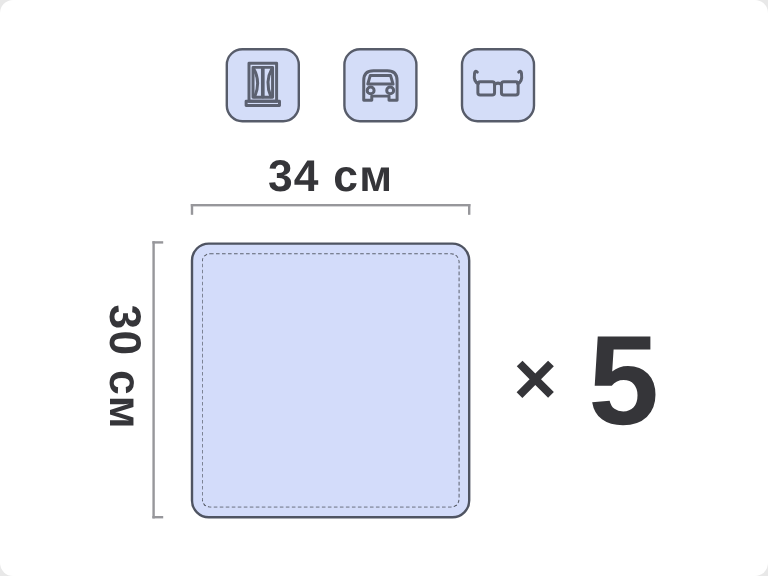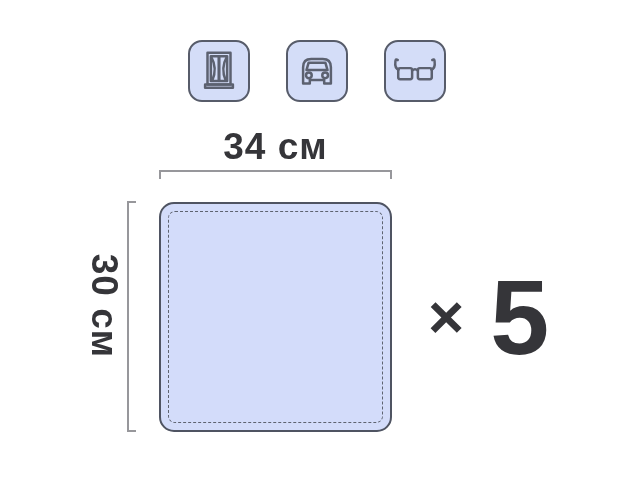--- a/index.html
+++ b/index.html
@@ -4,21 +4,21 @@
 <style>
   :root{
     --tile-fill:#d4ddf8; --tile-border:#575c6a; --icon-stroke:#5c6170;
     --cloth-fill:#d3dcfa; --cloth-border:#4f5462; --stitch:#5e6370;
     --bracket:#97979b; --text:#353539; --page-bg:#ffffff;
   }
   html,body{margin:0;padding:0;}
   body{font-family:"Liberation Sans","DejaVu Sans",sans-serif;background:#e8e8e8;}
   .canvas{
     position:relative;width:640px;height:480px;background:var(--page-bg);
-    overflow:hidden;margin:0 auto;
+    overflow:hidden;margin:0 auto;border-radius:11px;
   }
   
   .tile{
     position:absolute;top:40px;width:62px;height:62px;box-sizing:border-box;
     background:var(--tile-fill);border:2.5px solid var(--tile-border);
     border-radius:14px;display:flex;align-items:center;justify-content:center;
   }
   .tile.t1{left:188px}
   .tile.t2{left:286px}
   .tile.t3{left:384px}

